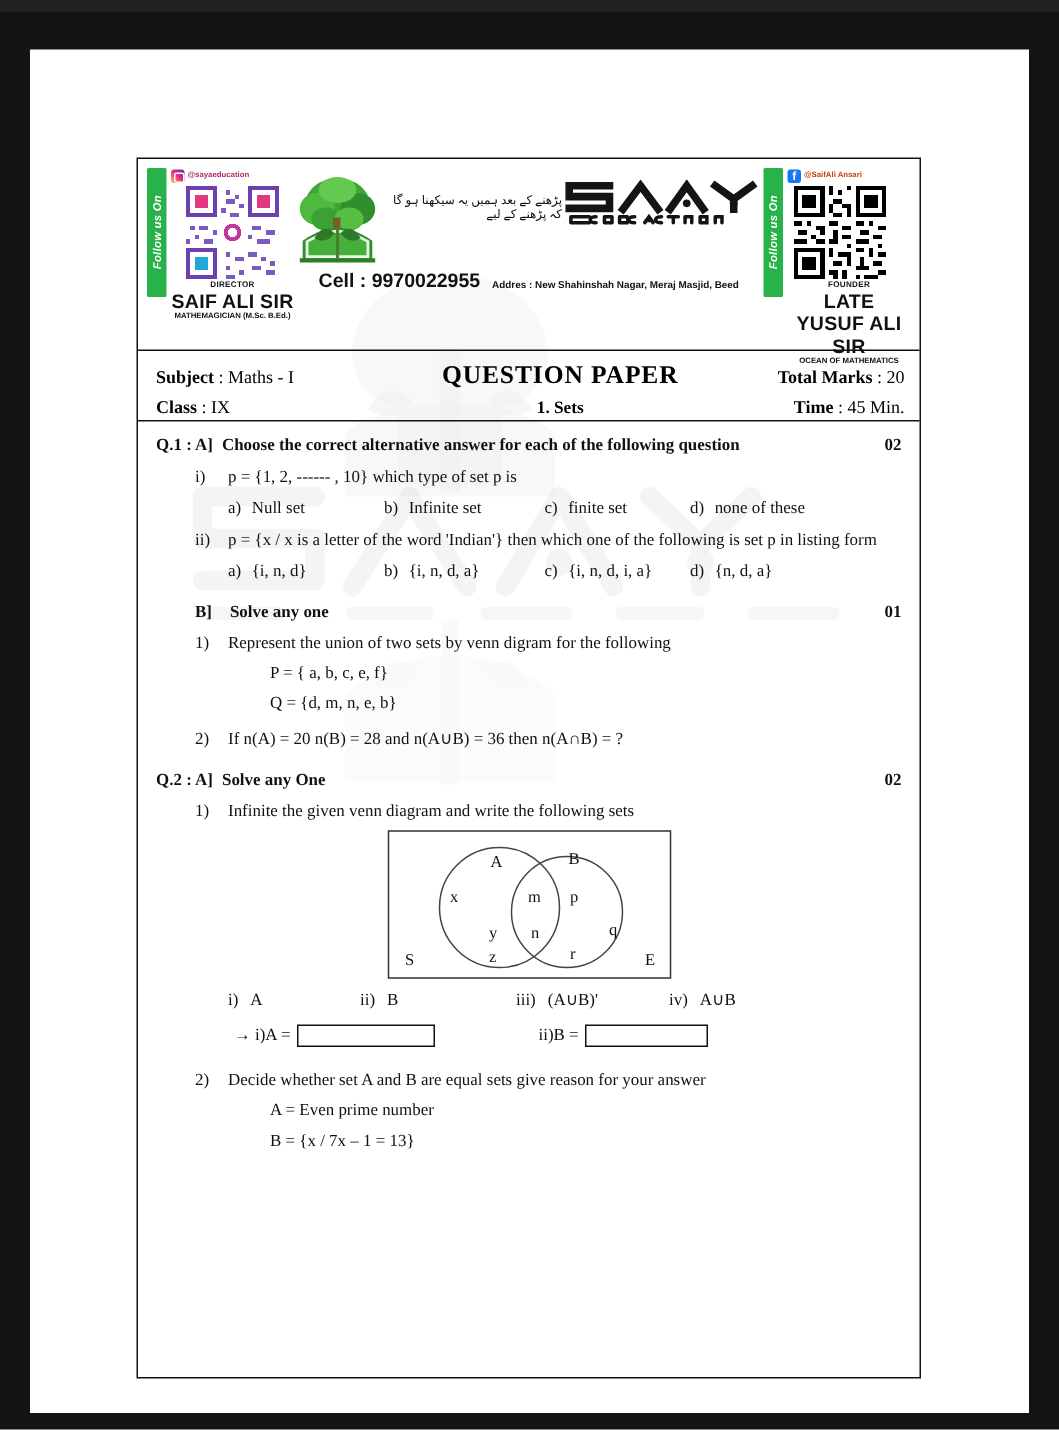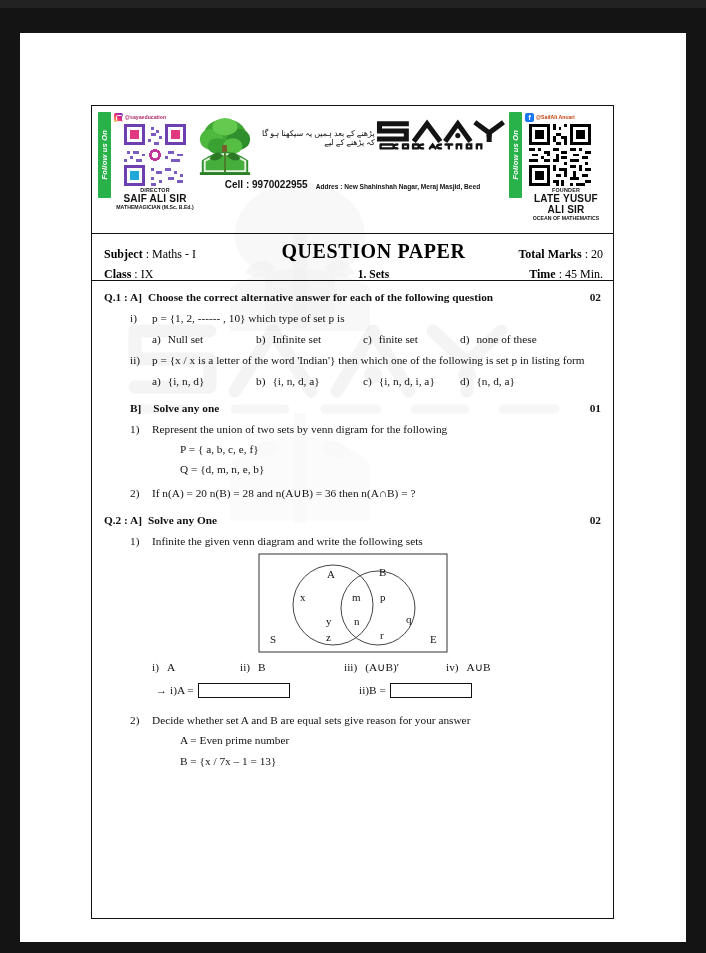--- a/index.html
+++ b/index.html
@@ -53,43 +53,43 @@
   .ig-icon::after{content:"";position:absolute;left:2px;top:2px;width:5px;height:5px;border:1px solid #fff;border-radius:1.6px;}
   .fb-icon { background:#1877f2; color:#fff; font-family:"Liberation Sans",sans-serif; font-size:8px; font-weight:bold; text-align:center; line-height:9px; }
   .social-handle .htxt {
     font-family:"Liberation Sans", sans-serif; font-size:5.2px; font-weight:bold;
     color:#b02a6b; white-space:nowrap;
   }
   .fb-handle .htxt { color:#c2410c; }
   .qr { width:62px; height:62px; margin:2px 0 0 10px; display:block; }
   .person { text-align:center; margin-top:1px; }
   .person .role { font-family:"Liberation Sans",sans-serif; font-size:5.4px; font-weight:bold; color:#111; letter-spacing:.2px; }
-  .person .name { font-family:"Liberation Sans",sans-serif; font-size:10px; font-weight:bold; color:#111; letter-spacing:.2px; }
+  .person .name { font-family:"Liberation Sans",sans-serif; font-size:13px; font-weight:bold; color:#111; letter-spacing:.2px; }
   .person .sub  { font-family:"Liberation Sans",sans-serif; font-size:5.2px; font-weight:bold; color:#111; }
 
   .brand { flex:1; display:flex; flex-direction:column; align-items:center; padding-top:2px; position:relative; }
   .brand-row { display:flex; align-items:flex-start; gap:4px; }
   .tree-logo { width:58px; height:62px; flex:0 0 auto; margin-top:2px;}
   .brand-text { display:flex; flex-direction:row; align-items:center; }
   .urdu { font-size:8px; color:#111; direction:rtl; letter-spacing:0; margin-bottom:1px; height:11px; }
   .saya-wordmark { width:190px; height:42px; display:block; }
   .brand-bottom { display:flex; align-items:flex-end; gap:8px; margin-top:1px; width:100%; justify-content:center;}
-  .cellno { font-family:"Liberation Sans",sans-serif; font-size:10px; font-weight:bold; color:#111; }
+  .cellno { font-family:"Liberation Sans",sans-serif; font-size:13px; font-weight:bold; color:#111; }
   .addr { font-family:"Liberation Sans",sans-serif; font-size:6.6px; font-weight:bold; color:#111; }
 
   
   .subhead { position:relative; border-bottom:1.6px solid #111; padding:6px 10px 6px 12px; height:47px; }
   .subhead .row { display:flex; align-items:baseline; font-size:12px; }
   .subhead .row + .row { margin-top:4px; }
   .sh-left { width:170px; font-weight:bold; }
   .sh-left .val { font-weight:normal; }
   .sh-mid { flex:1; text-align:center; }
   .sh-right { width:130px; text-align:right; font-weight:bold; }
   .sh-right .val { font-weight:normal; }
-  .title-main { font-size:20px; font-weight:bold; letter-spacing:.6px; }
+  .title-main { font-size:17px; font-weight:bold; letter-spacing:.6px; }
   .title-sub { font-size:11.5px; font-weight:bold; }
 
   
   .qbody { position:relative; padding:8px 12px 0 12px; font-size:11.3px; color:#111; line-height:1.42; }
   .qhead { display:flex; font-weight:bold; }
   .qhead .qno { white-space:nowrap; margin-right:6px; }
   .qhead .qtext { flex:1; }
   .qhead .marks { width:26px; text-align:right; }
   .lvl1 { margin-left:26px; display:flex; margin-top:5px; }
   .lvl1 .rn { width:22px; flex:0 0 22px; }

